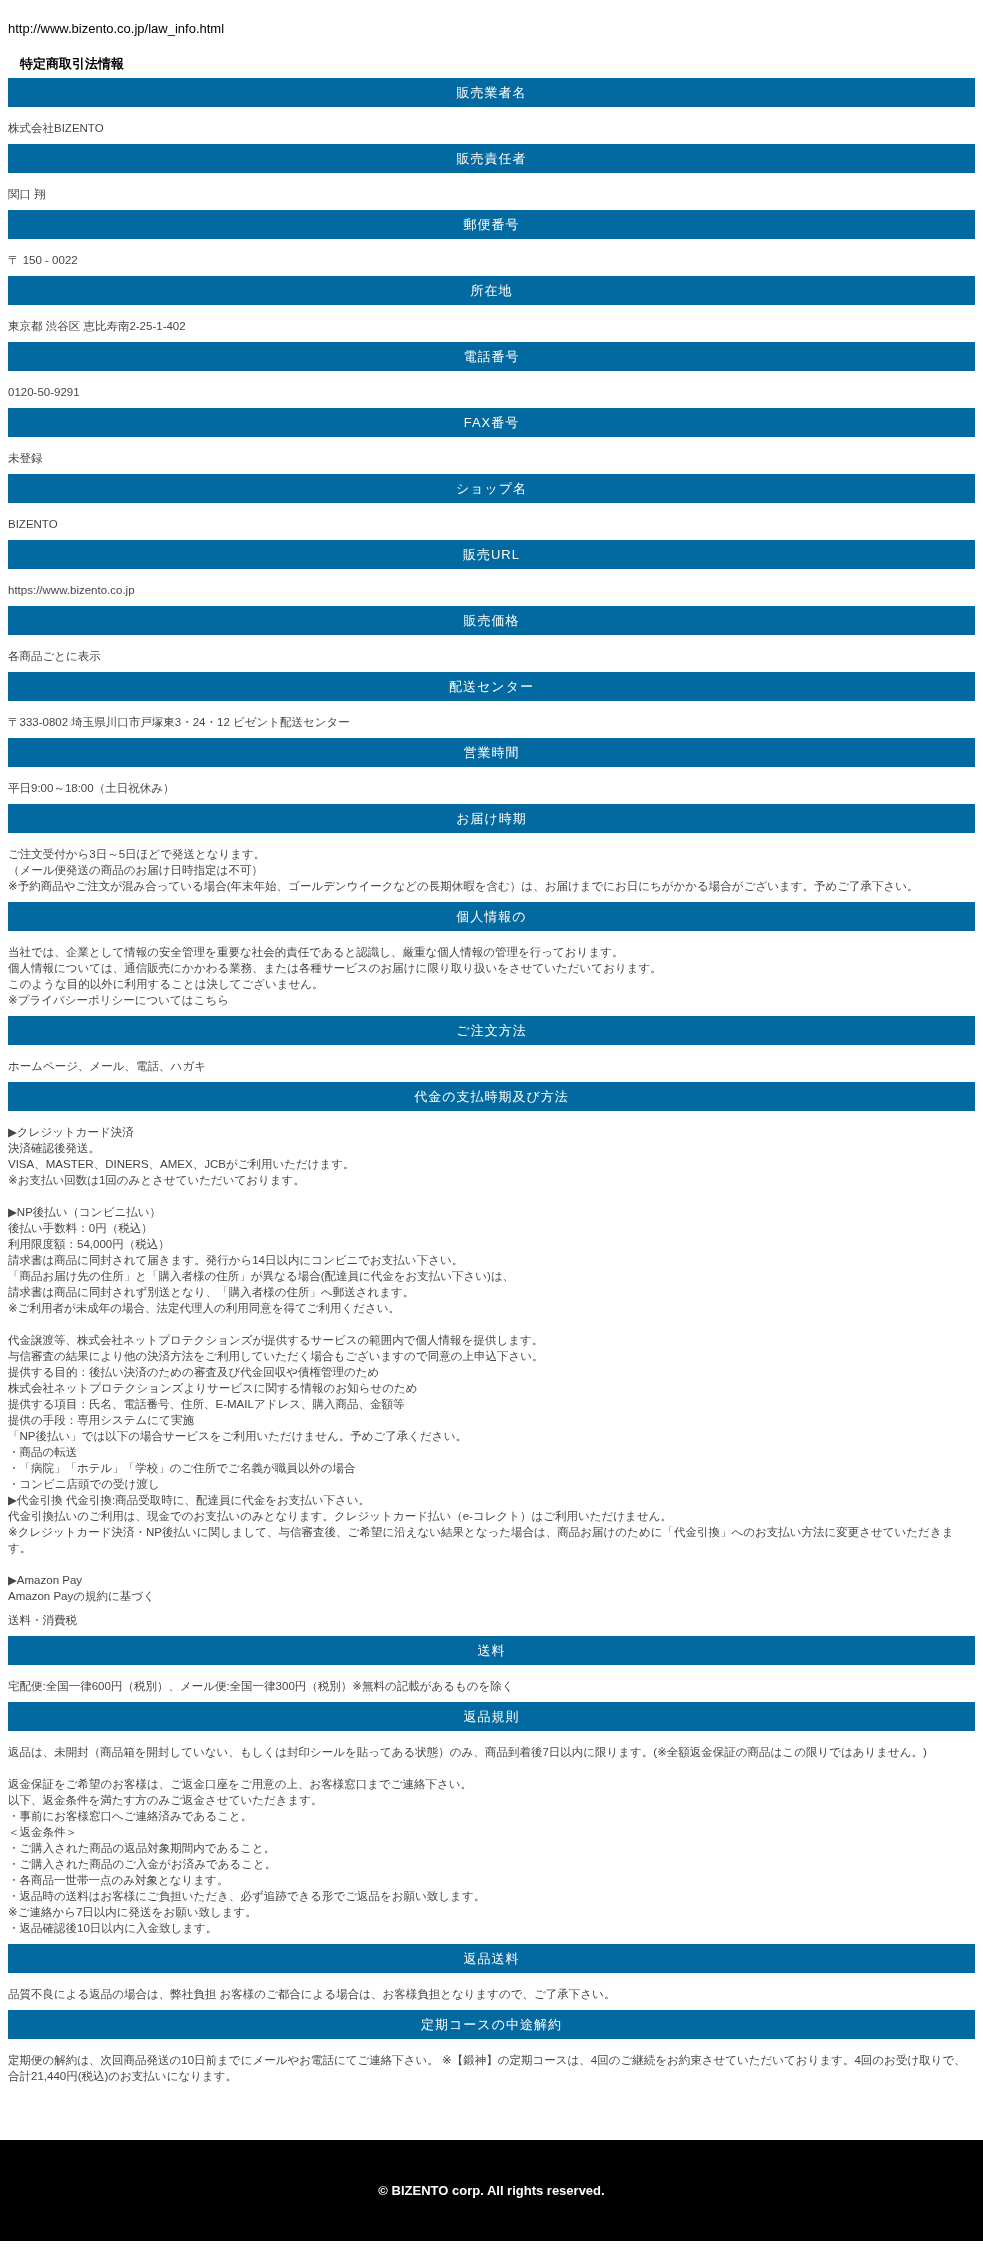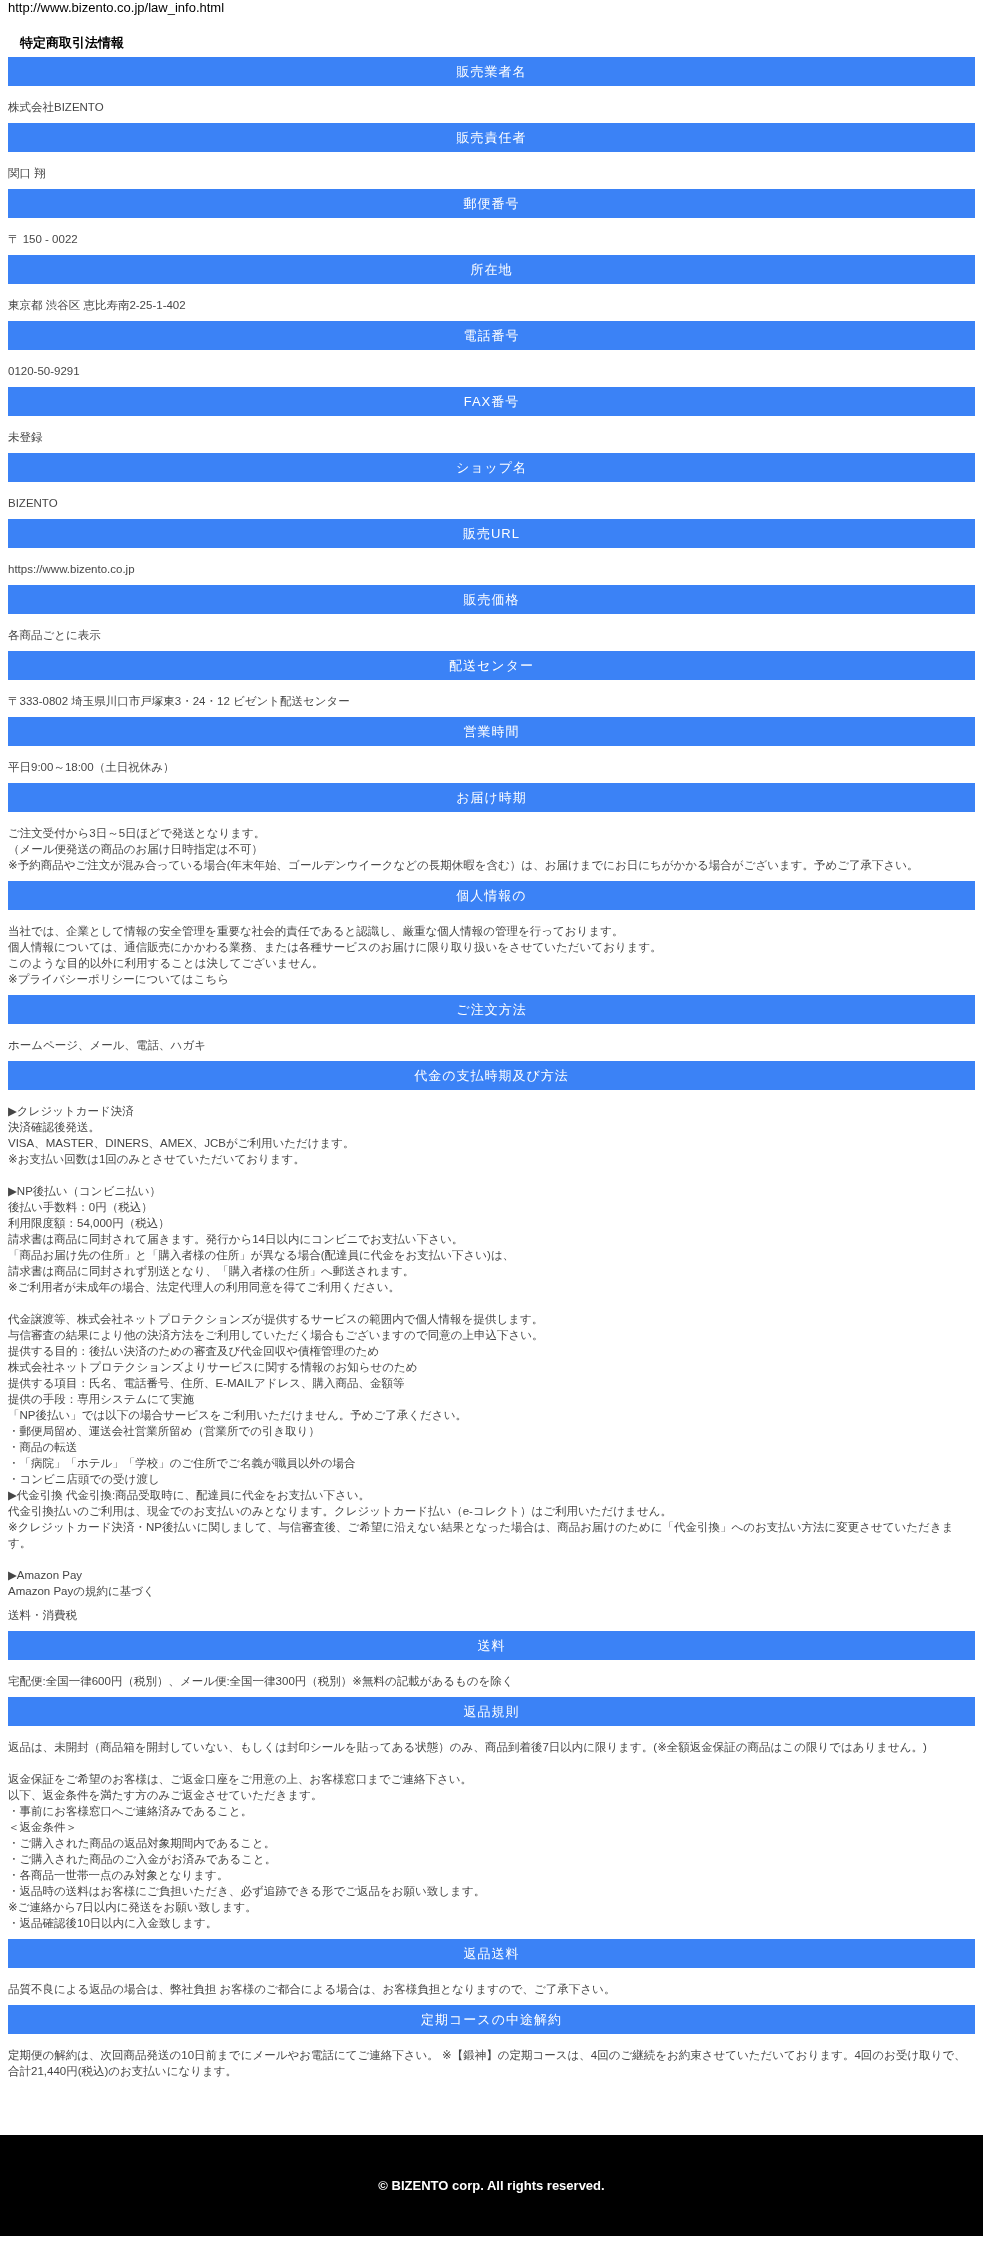--- a/index.html
+++ b/index.html
@@ -1,32 +1,32 @@
 <!DOCTYPE html>
 <html lang="ja"><head>
 <meta charset="utf-8">
 <style>
   * { box-sizing: border-box; }
   html, body { margin: 0; padding: 0; background: #ffffff; }
   body { font-family: "Liberation Sans", "DejaVu Sans", sans-serif; }
 
-  .content { padding: 0 8px 0 8px; }
+  .content { padding: 21px 8px 0 8px; }
 
   .url-line {
     font-size: 13px; color: #000000; line-height: 16px;
     font-family: "Liberation Sans", "DejaVu Sans", sans-serif;
   }
 
   .page-title {
     font-size: 13px; font-weight: bold; color: #000000;
     line-height: 16px; margin: 19px 0 6px 12px;
   }
 
   .section-bar {
-    height: 29px; background: #3b82f6; color: #ffffff;
+    height: 29px; background: #0369a1; color: #ffffff;
     display: flex; align-items: center; justify-content: center;
     font-size: 13px; letter-spacing: 1px; margin-bottom: 13px;
   }
 
   .section-body { margin-bottom: 8px; color: #464646; font-size: 11.5px; }
   .line { line-height: 16px; min-height: 16px; }
 
   .footer {
     margin-top: 56px; background: #000000; height: 101px;
     display: flex; align-items: center; justify-content: center;
@@ -189,21 +189,20 @@
           <div class="line">請求書は商品に同封されず別送となり、「購入者様の住所」へ郵送されます。</div>
           <div class="line">※ご利用者が未成年の場合、法定代理人の利用同意を得てご利用ください。</div>
           <div class="line"></div>
           <div class="line">代金譲渡等、株式会社ネットプロテクションズが提供するサービスの範囲内で個人情報を提供します。</div>
           <div class="line">与信審査の結果により他の決済方法をご利用していただく場合もございますので同意の上申込下さい。</div>
           <div class="line">提供する目的：後払い決済のための審査及び代金回収や債権管理のため</div>
           <div class="line">株式会社ネットプロテクションズよりサービスに関する情報のお知らせのため</div>
           <div class="line">提供する項目：氏名、電話番号、住所、E-MAILアドレス、購入商品、金額等</div>
           <div class="line">提供の手段：専用システムにて実施</div>
           <div class="line">「NP後払い」では以下の場合サービスをご利用いただけません。予めご了承ください。</div>
-          <div class="line">・郵便局留め、運送会社営業所留め（営業所での引き取り）</div>
           <div class="line">・商品の転送</div>
           <div class="line">・「病院」「ホテル」「学校」のご住所でご名義が職員以外の場合</div>
           <div class="line">・コンビニ店頭での受け渡し</div>
           <div class="line">▶代金引換 代金引換:商品受取時に、配達員に代金をお支払い下さい。</div>
           <div class="line">代金引換払いのご利用は、現金でのお支払いのみとなります。クレジットカード払い（e-コレクト）はご利用いただけません。</div>
           <div class="line">※クレジットカード決済・NP後払いに関しまして、与信審査後、ご希望に沿えない結果となった場合は、商品お届けのために「代金引換」へのお支払い方法に変更させていただきます。</div>
           <div class="line"></div>
           <div class="line">▶Amazon Pay</div>
           <div class="line">Amazon Payの規約に基づく</div>
         </div>

